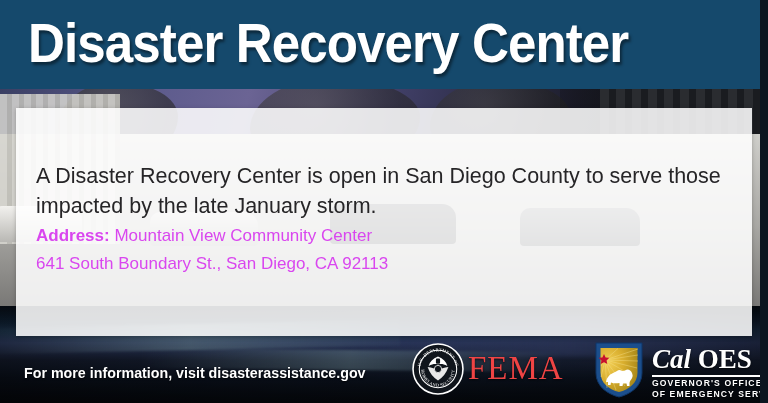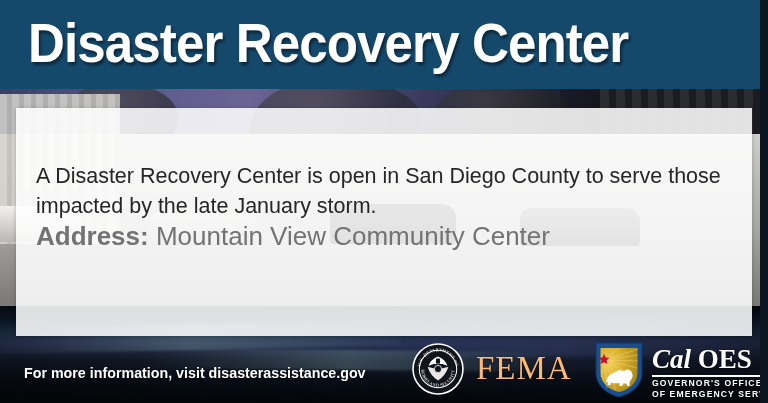--- a/index.html
+++ b/index.html
@@ -108,40 +108,40 @@
     position:absolute;left:16px;top:108px;width:736px;height:228px;
     background:rgba(255,255,255,.87);
     box-shadow:0 1px 4px rgba(0,0,0,.25);
   }
   .card .lede{
     position:absolute;left:20px;top:12px;width:690px;
     color:#262527;font-size:21.5px;line-height:30px;font-weight:normal;margin-top:41px;
   }
   .details{
     position:absolute;left:20px;top:114px;width:700px;
-    color:#737373;font-size:26px;line-height:28px;
+    color:#d946ef;font-size:17px;line-height:28px;
   }
   .details .row{white-space:nowrap;}
   .details b{font-weight:bold;}
 
   
   .footer-note{
     position:absolute;left:24px;top:364px;
     color:#ffffff;font-weight:bold;font-size:15.5px;
     transform:scaleX(.92);transform-origin:left center;
     text-shadow:0 1px 2px rgba(0,0,0,.8);
     white-space:nowrap;
   }
 
   
   .fema{position:absolute;left:412px;top:341px;width:165px;height:56px;}
   .dhs-seal{position:absolute;left:0;top:2px;width:52px;height:52px;}
   .fema-word{
-    position:absolute;left:64px;top:9px;
-    color:#fdba74;font-family:"Liberation Serif", serif;font-weight:normal;
+    position:absolute;left:56px;top:9px;
+    color:#ef4444;font-family:"Liberation Serif", serif;font-weight:normal;
     font-size:33px;letter-spacing:1px;line-height:36px;
     text-shadow:0 1px 2px rgba(0,0,0,.7);
   }
 
   
   .caloes{position:absolute;left:594px;top:339px;width:170px;height:60px;}
   .shield{position:absolute;left:0;top:1px;width:50px;height:58px;}
   .oes-word{
     position:absolute;left:58px;top:5px;
     color:#fff;font-family:"Liberation Serif", serif;
@@ -187,20 +187,21 @@
     <div class="title">Disaster Recovery Center</div>
   </div>
 
   <div class="card">
     <div class="lede">A Disaster Recovery Center is open in San Diego County to serve those impacted by the late January storm.</div>
     <div class="details">
       <div class="row">
         <b>Address:</b>
         <span>Mountain View Community Center</span>
       </div>
+      <div class="row">641 South Boundary St., San Diego, CA 92113</div>
     </div>
   </div>
 
   <div class="footer-note">For more information, visit disasterassistance.gov</div>
 
   <div class="fema">
     <svg class="dhs-seal" viewBox="0 0 100 100">
       <circle cx="50" cy="50" r="48" fill="#10151c" stroke="#ffffff" stroke-width="3"></circle>
       <circle cx="50" cy="50" r="36" fill="none" stroke="#ffffff" stroke-width="2"></circle>
       <path id="arcTop" d="M 16,50 A 34,34 0 0 1 84,50" fill="none"></path>

